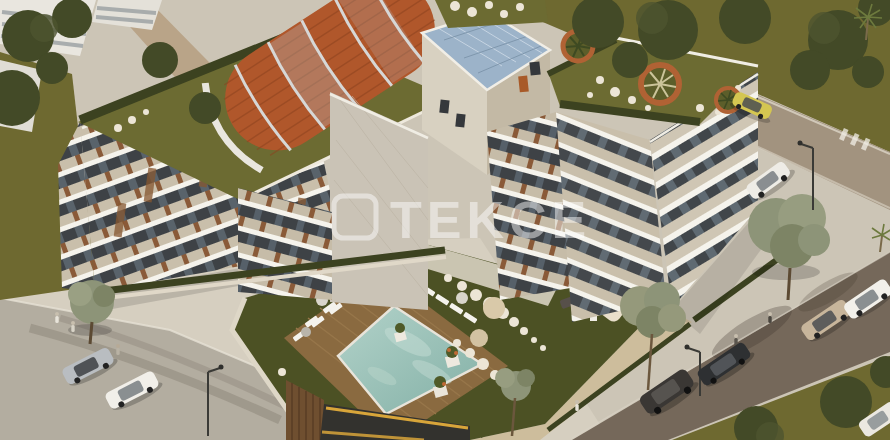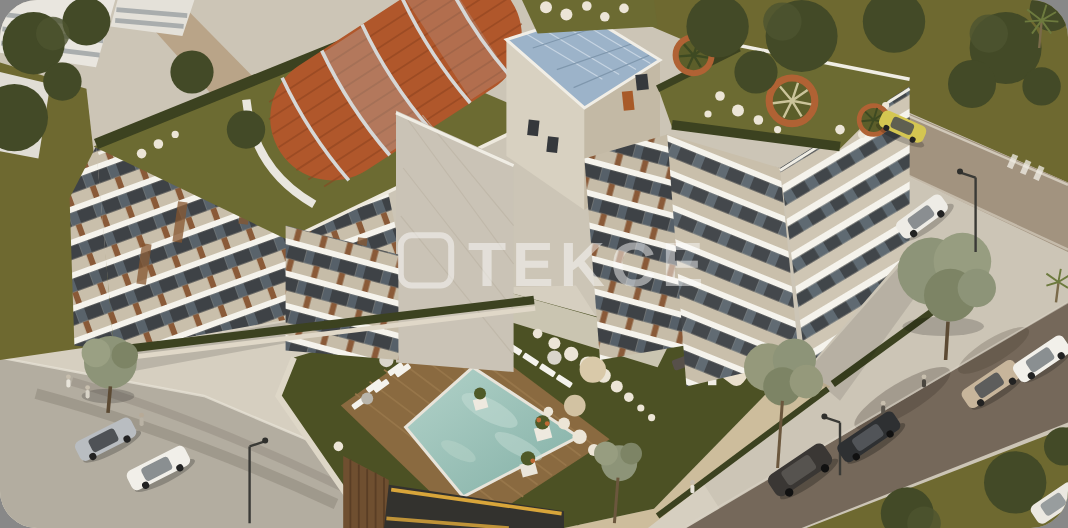--- a/index.html
+++ b/index.html
@@ -1,16 +1,16 @@
 <!DOCTYPE html>
 <html><head>
 <meta charset="utf-8">
 <style>
   html,body{margin:0;padding:0;background:#888;}
-  .stage{position:relative;width:890px;height:440px;overflow:hidden;font-family:"Liberation Sans",sans-serif;border-radius:31px;}
+  .stage{position:relative;width:890px;height:440px;overflow:hidden;font-family:"Liberation Sans",sans-serif;}
   .stage svg{position:absolute;left:0;top:0;display:block;}
   text.wm{font-family:"Liberation Sans",sans-serif;font-weight:bold;font-size:52px;letter-spacing:5px;}
 </style>
 </head>
 <body>
 
 <div class="stage">
 <svg width="890" height="440" viewBox="0 0 890 440">
   <defs>
     <linearGradient id="poolGrad" x1="0" y1="0" x2="1" y2="1">

